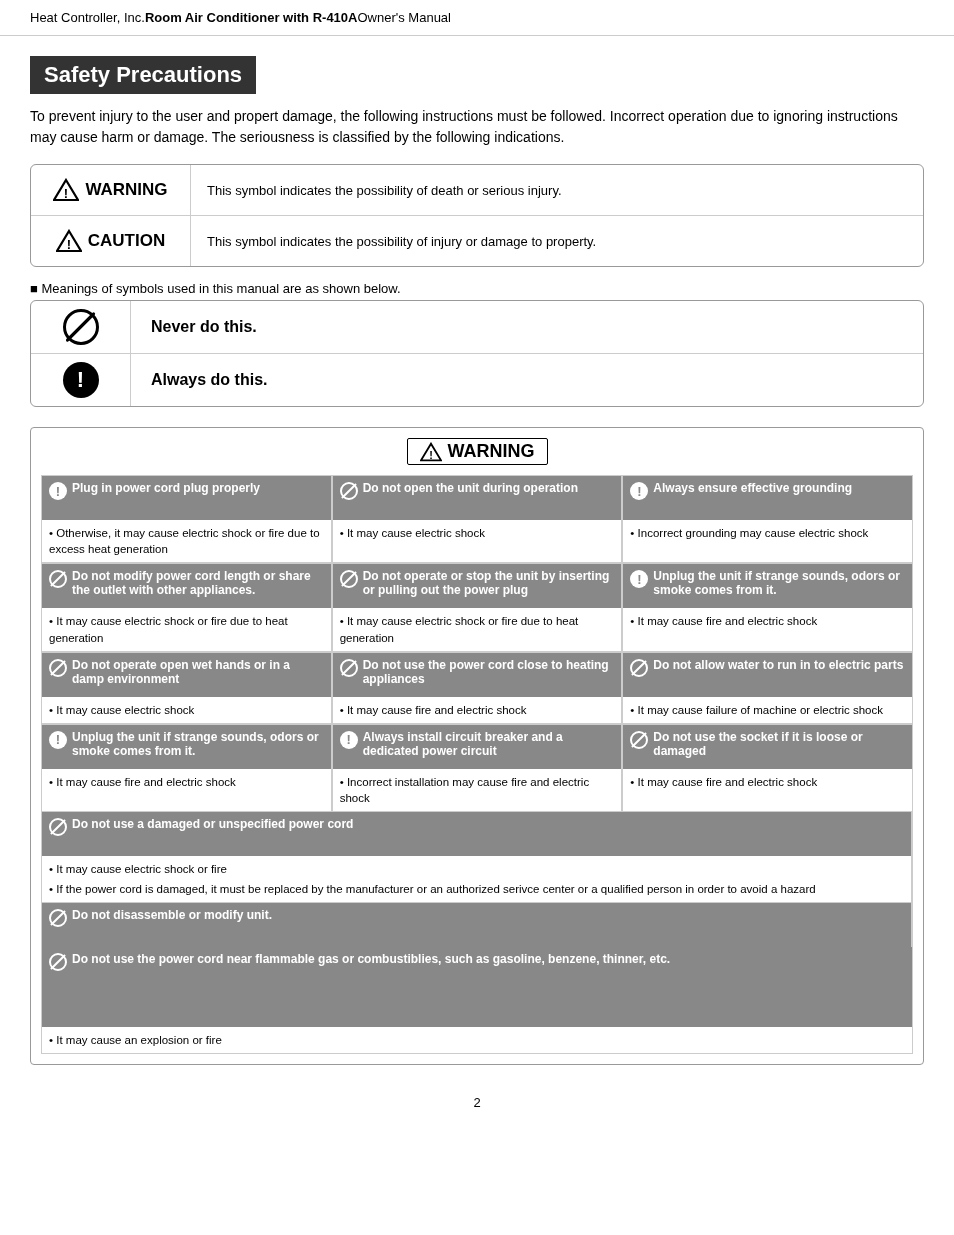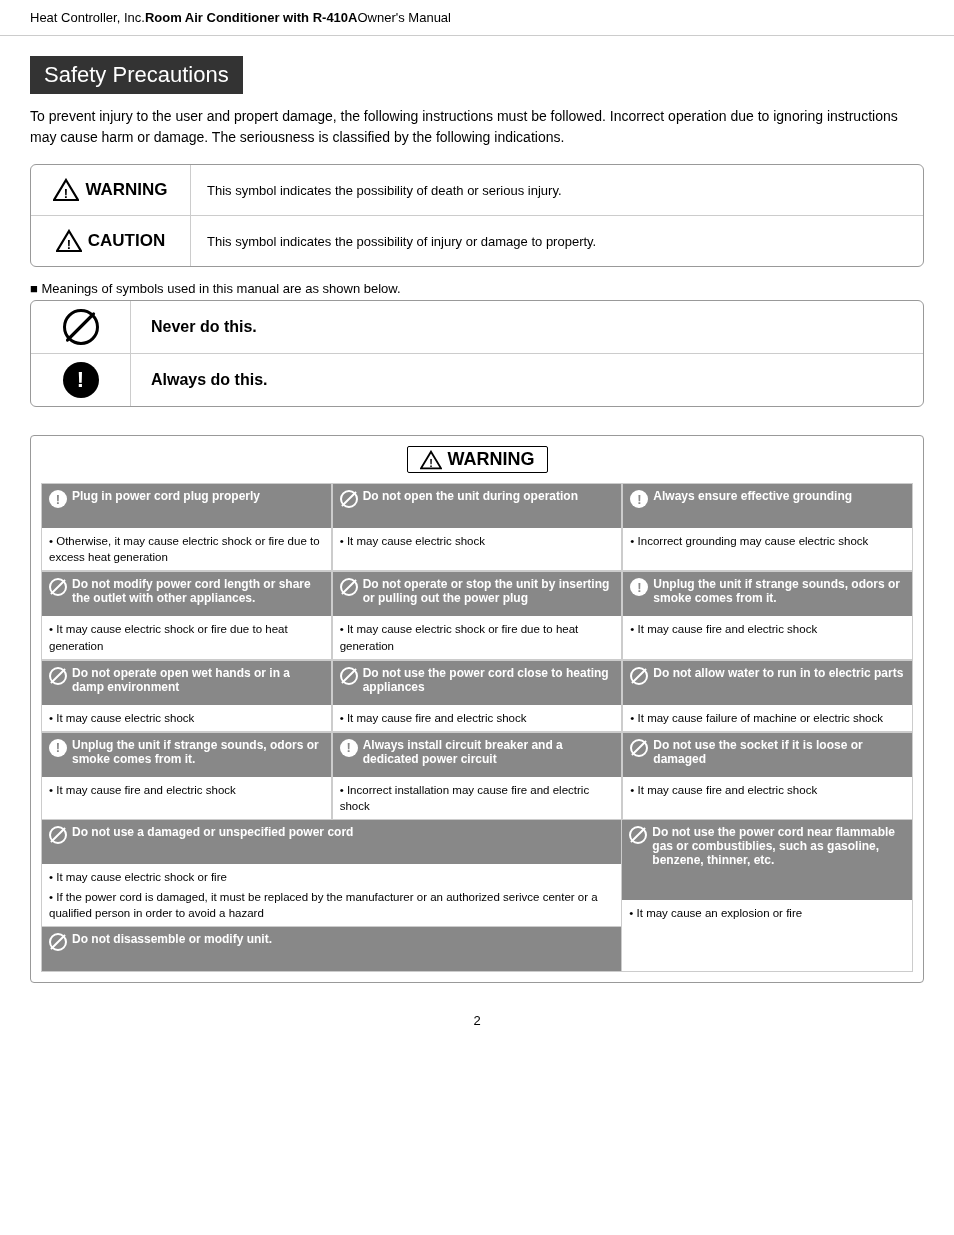--- a/index.html
+++ b/index.html
@@ -21,21 +21,21 @@
       font-size: 13px;
     }
     .page-header .center { font-weight: bold; }
     .page-content {
       padding: 20px 30px;
     }
     .section-title {
       background: #333;
       color: #fff;
       font-size: 22px;
-      font-weight: normal;
+      font-weight: bold;
       padding: 6px 14px;
       display: inline-block;
       margin-bottom: 12px;
     }
     .intro-text {
       font-size: 14px;
       margin-bottom: 16px;
       line-height: 1.5;
     }
     .symbol-table {
@@ -100,21 +100,21 @@
     }
     .meanings-header {
       font-size: 13px;
       margin-bottom: 4px;
     }
     .meanings-header::before { content: '■ '; }
     .meanings-table {
       border: 1px solid #999;
       border-radius: 6px;
       overflow: hidden;
-      margin-bottom: 28px;
+      margin-bottom: 20px;
       width: 100%;
     }
     .meanings-row {
       display: flex;
       align-items: center;
       border-bottom: 1px solid #ccc;
       min-height: 52px;
     }
     .meanings-row:last-child { border-bottom: none; }
     .meanings-cell-left {
@@ -412,21 +412,21 @@
         <div class="warn-cell-header">
           <span class="small-never"></span>
           <span class="warn-cell-header-text">Do not use the socket if it is loose or damaged</span>
         </div>
         <div class="warn-cell-body">
           <p>It may cause fire and electric shock</p>
         </div>
       </div>
     </div>
 
-    <div style="display:flex; gap:0; border: 1px solid #ccc; border-top: none;">
+    <div style="display:flex; gap:0; border: 1px solid #ccc; border-top: none; flex-direction: column;">
 
       <div style="flex:2; border-right:1px solid #ccc;">
 
         <div class="warn-cell" style="border:none; border-bottom:1px solid #ccc;">
           <div class="warn-cell-header">
             <span class="small-never"></span>
             <span class="warn-cell-header-text">Do not use a damaged or unspecified power cord</span>
           </div>
           <div class="warn-cell-body">
             <p>It may cause electric shock or fire</p>

